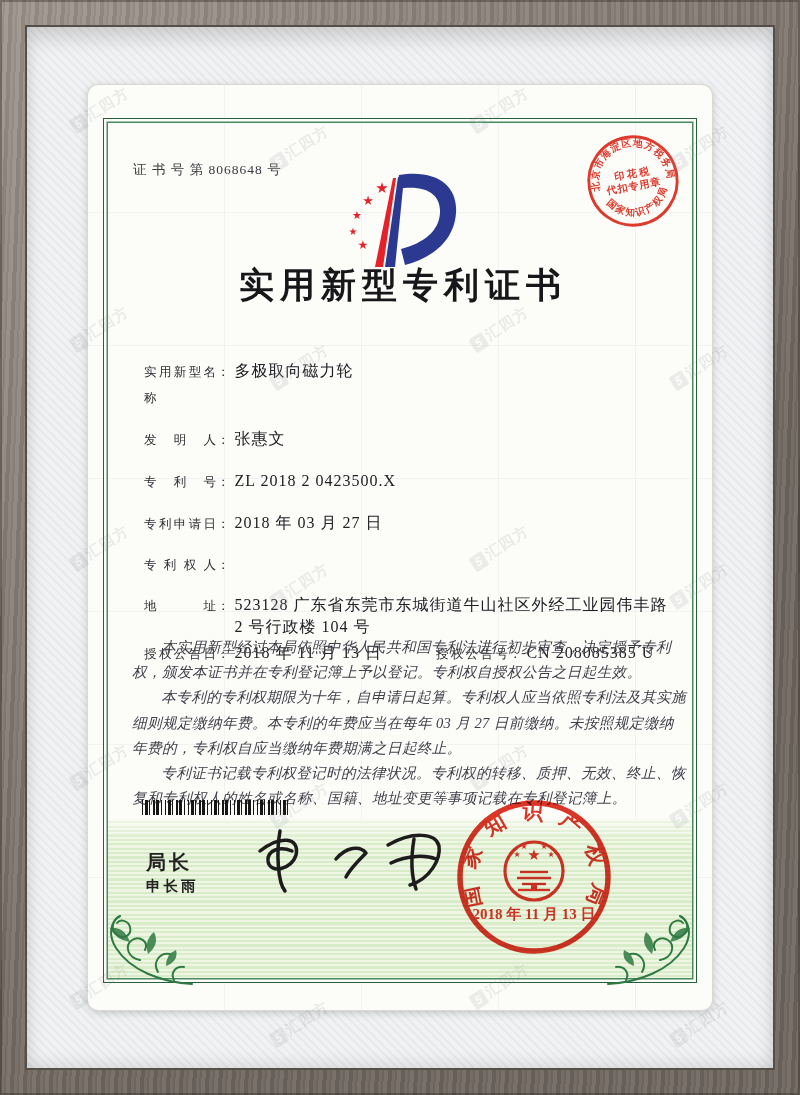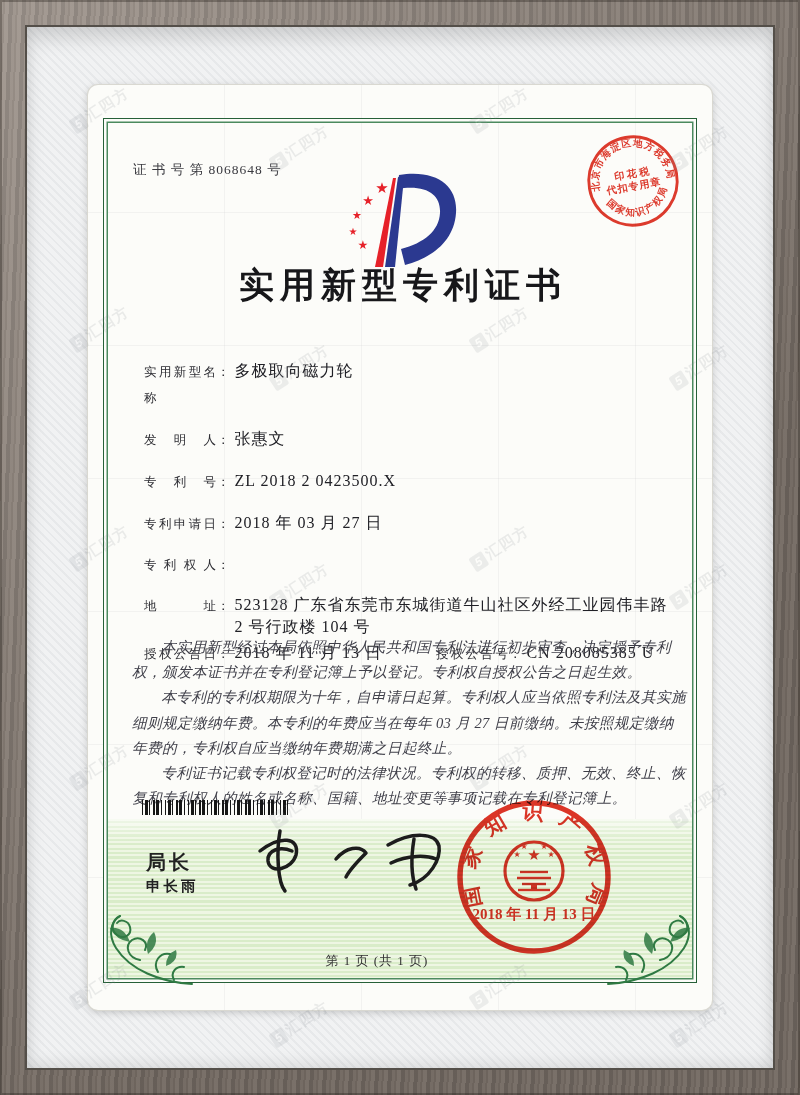--- a/index.html
+++ b/index.html
@@ -250,21 +250,20 @@
           <path d="M66,75 h28"></path>
           <path d="M63,81 h34"></path>
           <path d="M68,87 h24"></path>
           <path d="M64,93 h32"></path>
         </g>
         <rect x="77" y="87" width="6" height="6" fill="#dd2a1c"></rect>
       </g>
       <text x="80" y="122" text-anchor="middle" font-size="15" font-weight="bold" fill="#dd2a1c">2018 年 11 月 13 日</text>
     </svg>
 
-    <div class="footer">第 1 页 (共 1 页)</div>
   </div>
 
   <div class="wm-layer">
     <span class="wm">
         <span class="wm-logo">5</span>
         <span class="wm-text">汇四方</span>
       </span>
     <span class="wm">
         <span class="wm-logo">5</span>
         <span class="wm-text">汇四方</span>

